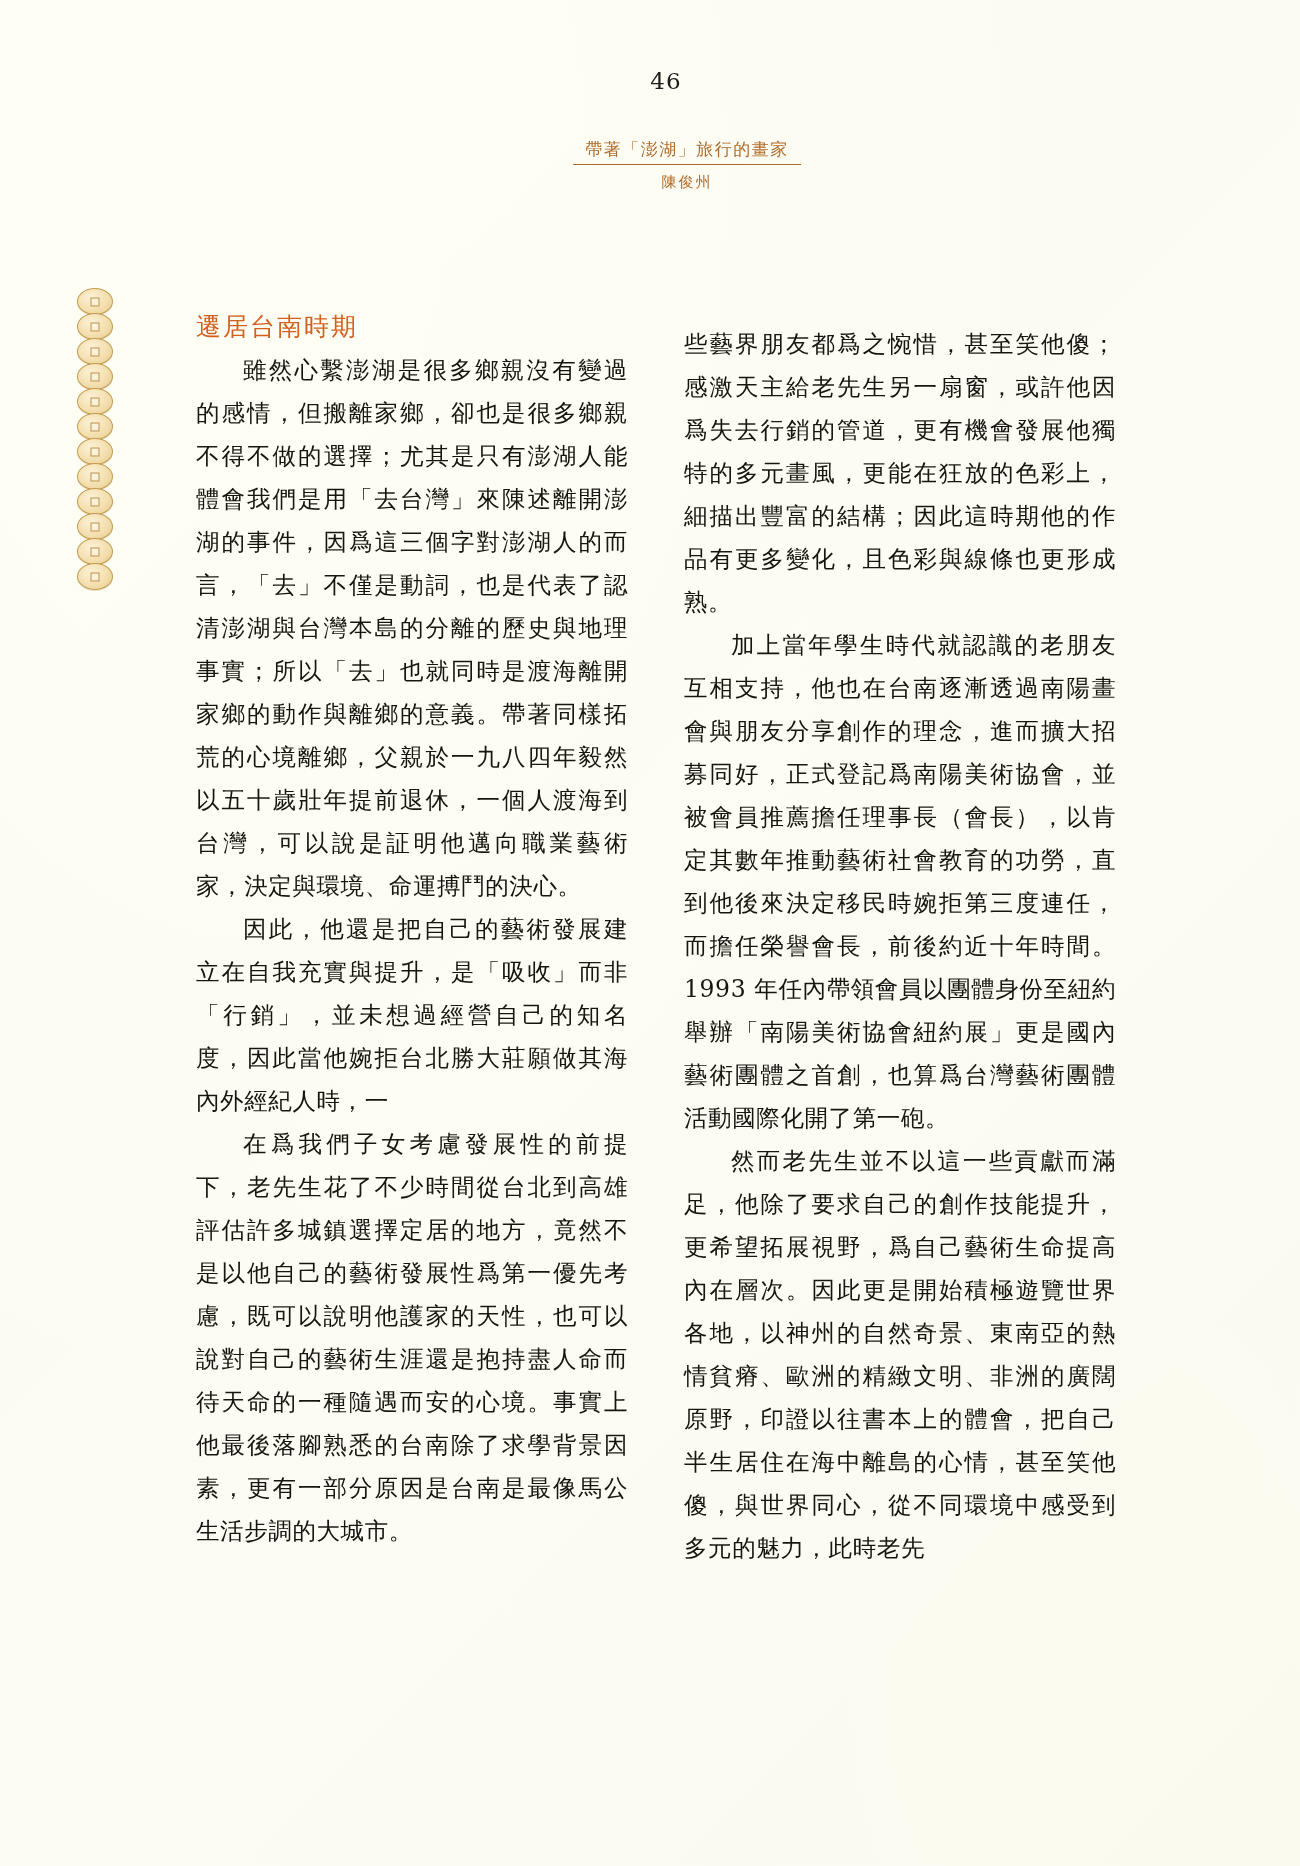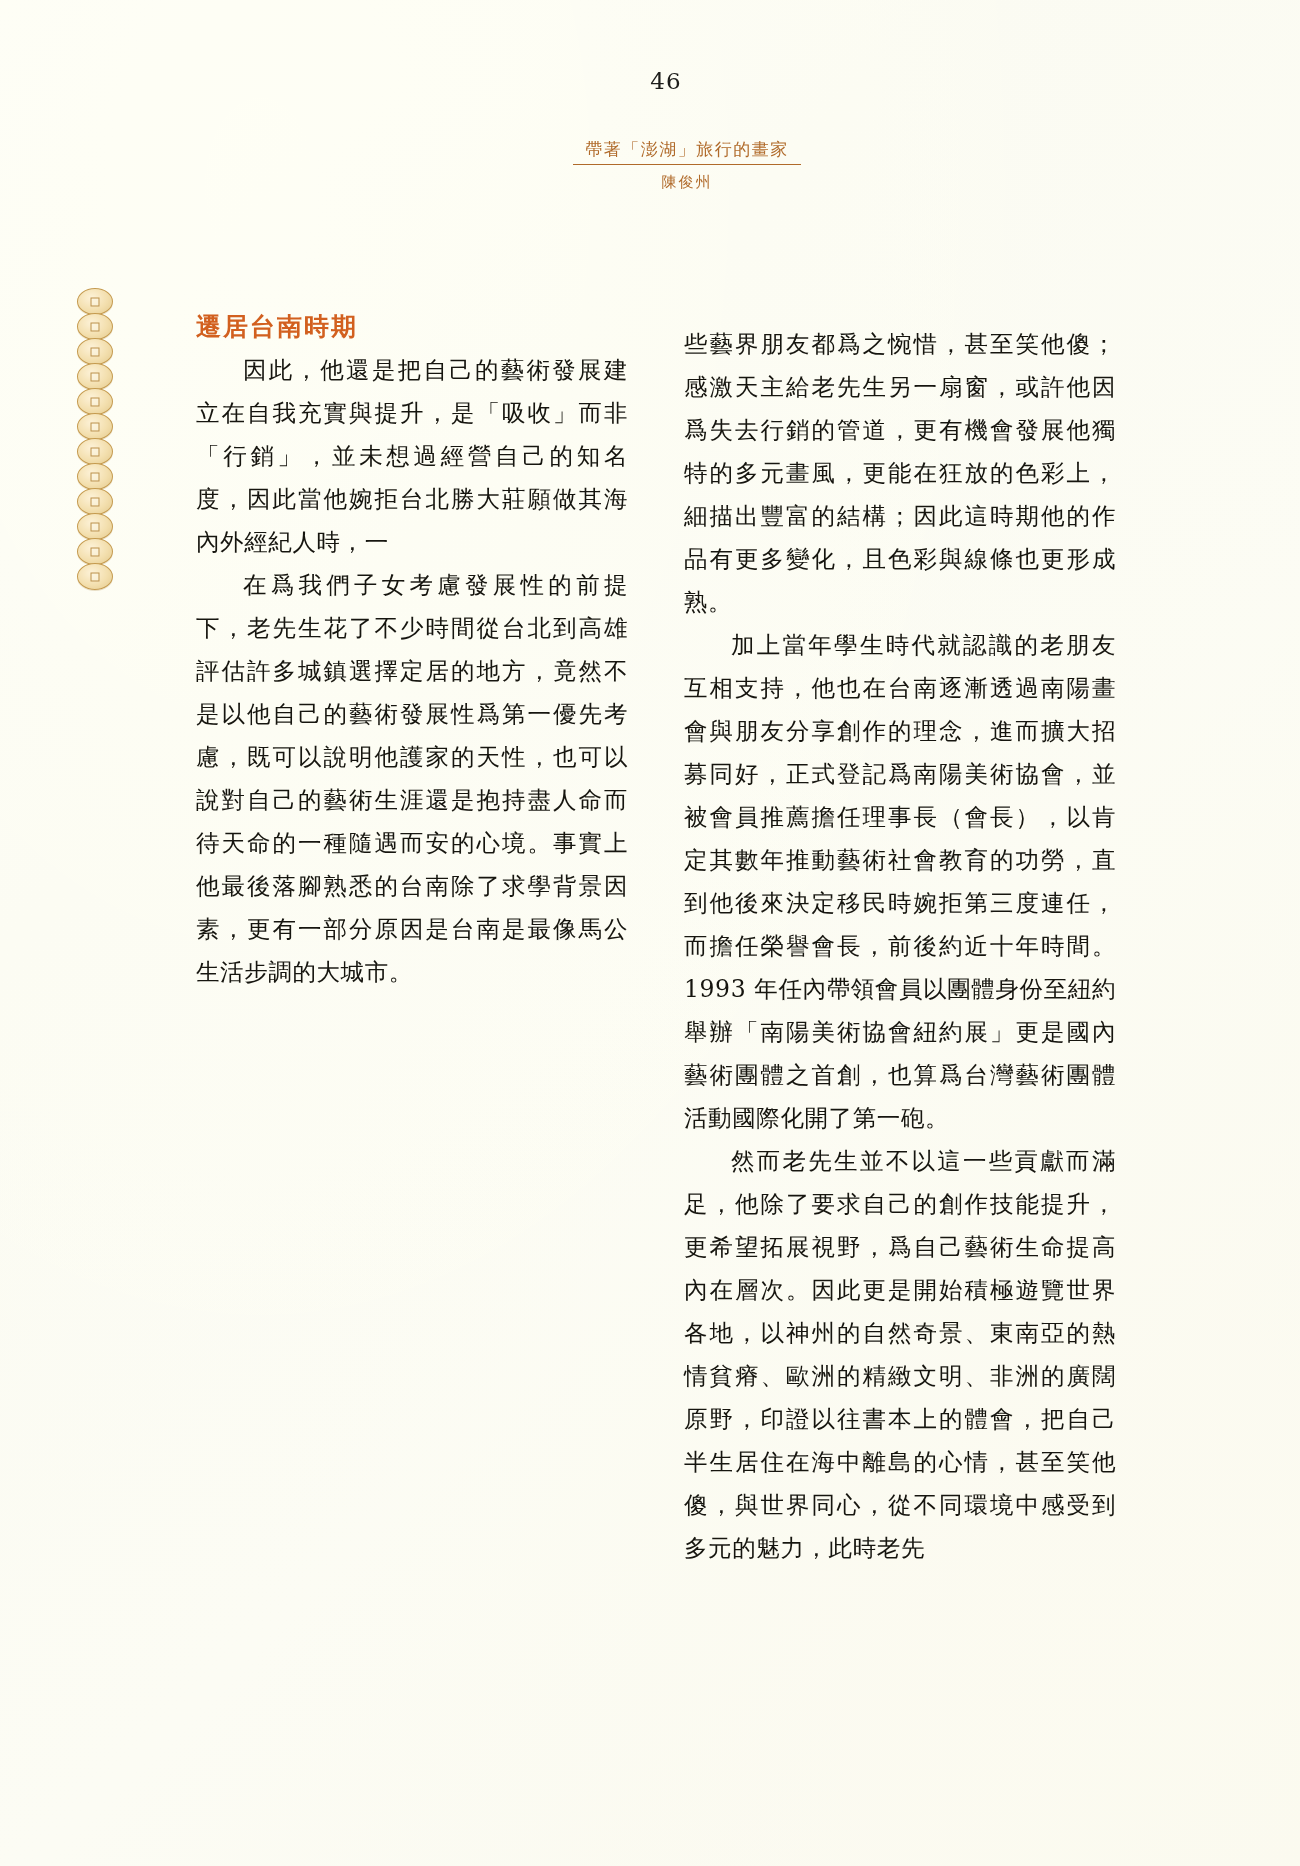--- a/index.html
+++ b/index.html
@@ -119,21 +119,21 @@
   .col {
     width: 432px;
   }
 
   .section-title {
     font-size: 25px;
     color: #d2601f;
     letter-spacing: 2px;
     margin: 0 0 6px 0;
     font-family: "DejaVu Serif", serif;
-    font-weight: bold;
+    font-weight: normal;
   }
 
   p.body {
     margin: 0;
     font-size: 23.5px;
     line-height: 43px;
     color: #16150f;
     text-align: justify;
     text-justify: inter-ideograph;
     text-indent: 2em;
@@ -170,20 +170,21 @@
     <div class="coin"></div>
     <div class="coin"></div>
     <div class="coin"></div>
     <div class="coin"></div>
   </div>
 
   <div class="columns">
 
     <div class="col">
       <h2 class="section-title">遷居台南時期</h2>
+      <p class="body">雖然心繫澎湖是很多鄉親沒有變過的感情，但搬離家鄉，卻也是很多鄉親不得不做的選擇；尤其是只有澎湖人能體會我們是用「去台灣」來陳述離開澎湖的事件，因爲這三個字對澎湖人的而言，「去」不僅是動詞，也是代表了認清澎湖與台灣本島的分離的歷史與地理事實；所以「去」也就同時是渡海離開家鄉的動作與離鄉的意義。帶著同樣拓荒的心境離鄉，父親於一九八四年毅然以五十歲壯年提前退休，一個人渡海到台灣，可以說是証明他邁向職業藝術家，決定與環境、命運搏鬥的決心。</p>
       <p class="body">因此，他還是把自己的藝術發展建立在自我充實與提升，是「吸收」而非「行銷」，並未想過經營自己的知名度，因此當他婉拒台北勝大莊願做其海內外經紀人時，一</p>
       <p class="body">在爲我們子女考慮發展性的前提下，老先生花了不少時間從台北到高雄評估許多城鎮選擇定居的地方，竟然不是以他自己的藝術發展性爲第一優先考慮，既可以說明他護家的天性，也可以說對自己的藝術生涯還是抱持盡人命而待天命的一種隨遇而安的心境。事實上他最後落腳熟悉的台南除了求學背景因素，更有一部分原因是台南是最像馬公生活步調的大城市。</p>
     </div>
 
     <div class="col">
       <p class="body" style="text-indent:0;margin-top:13px;">些藝界朋友都爲之惋惜，甚至笑他傻；感激天主給老先生另一扇窗，或許他因爲失去行銷的管道，更有機會發展他獨特的多元畫風，更能在狂放的色彩上，細描出豐富的結構；因此這時期他的作品有更多變化，且色彩與線條也更形成熟。</p>
       <p class="body">加上當年學生時代就認識的老朋友互相支持，他也在台南逐漸透過南陽畫會與朋友分享創作的理念，進而擴大招募同好，正式登記爲南陽美術協會，並被會員推薦擔任理事長（會長），以肯定其數年推動藝術社會教育的功勞，直到他後來決定移民時婉拒第三度連任，而擔任榮譽會長，前後約近十年時間。1993 年任內帶領會員以團體身份至紐約舉辦「南陽美術協會紐約展」更是國內藝術團體之首創，也算爲台灣藝術團體活動國際化開了第一砲。</p>
       <p class="body">然而老先生並不以這一些貢獻而滿足，他除了要求自己的創作技能提升，更希望拓展視野，爲自己藝術生命提高內在層次。因此更是開始積極遊覽世界各地，以神州的自然奇景、東南亞的熱情貧瘠、歐洲的精緻文明、非洲的廣闊原野，印證以往書本上的體會，把自己半生居住在海中離島的心情，甚至笑他傻，與世界同心，從不同環境中感受到多元的魅力，此時老先</p>
     </div>
 

